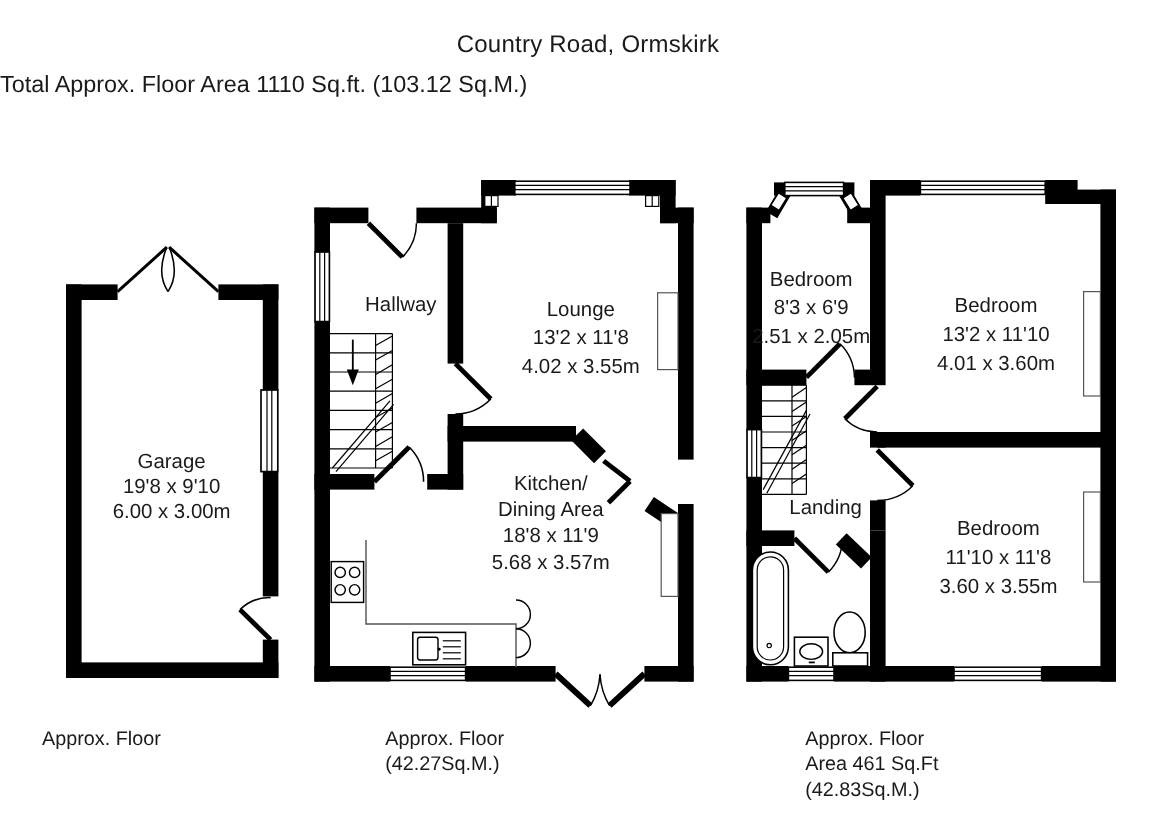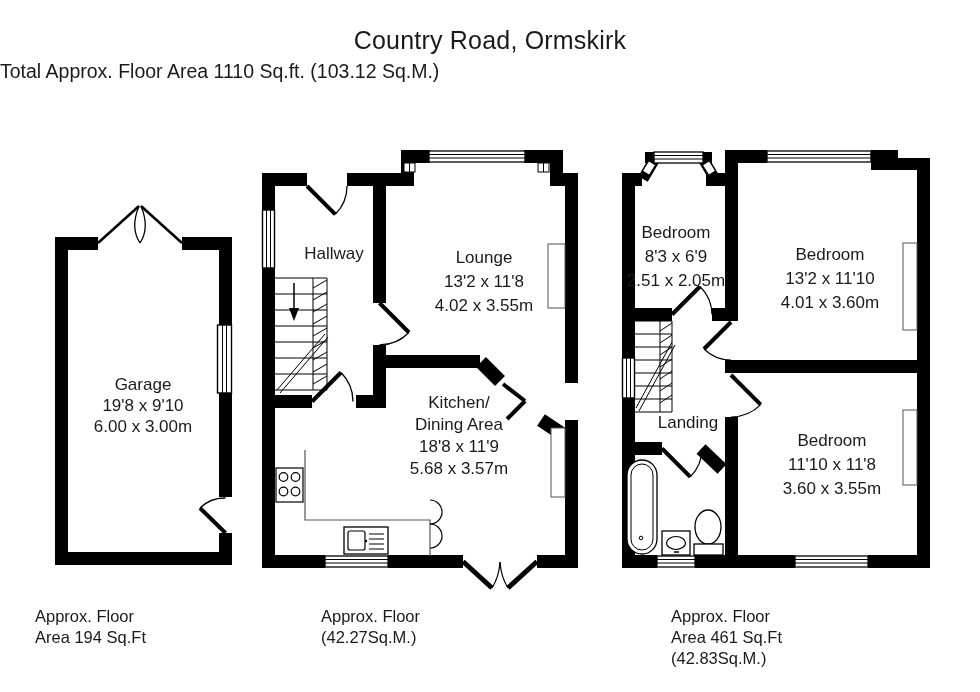--- a/index.html
+++ b/index.html
@@ -1,19 +1,19 @@
 <!DOCTYPE html>
 <html><head>
 <meta charset="utf-8">
 <style>
   html,body{margin:0;padding:0;background:#fff;}
   .canvas{position:relative;width:980px;height:692px;background:#fff;overflow:hidden;
           font-family:"Liberation Sans",sans-serif;color:#1a1a1a;}
   .title{position:absolute;top:26px;left:0;width:980px;text-align:center;
-         font-size:25px;letter-spacing:.2px;}
+         font-size:20px;letter-spacing:.2px;}
   .subtitle{position:absolute;top:60px;left:0;width:980px;text-align:left;font-size:19.5px;}
   .disclaimer{position:absolute;top:91px;left:0;width:980px;text-align:center;
               font-size:12.4px;line-height:16px;}
   .plan{position:absolute;}
   .plan svg text{font-family:"Liberation Sans",sans-serif;fill:#1a1a1a;}
   .footer{position:absolute;top:606px;width:200px;
           font-size:16.5px;line-height:21px;}
   .footer-garage{left:35px;}
   .footer-ground{left:321px;}
   .footer-first{left:671px;}
@@ -323,21 +323,20 @@
       <text x="688" y="428">Landing</text>
       <text x="832" y="446">Bedroom</text>
       <text x="832" y="470">11'10 x 11'8</text>
       <text x="832" y="494">3.60 x 3.55m</text>
     </g>
   </svg>
   </div>
 
   <div class="footer footer-garage">
     <div>Approx. Floor</div>
-    <div>Area 194 Sq.Ft</div>
   </div>
   <div class="footer footer-ground">
     <div>Approx. Floor</div>
     <div>(42.27Sq.M.)</div>
   </div>
   <div class="footer footer-first">
     <div>Approx. Floor</div>
     <div>Area 461 Sq.Ft</div>
     <div>(42.83Sq.M.)</div>
   </div>

